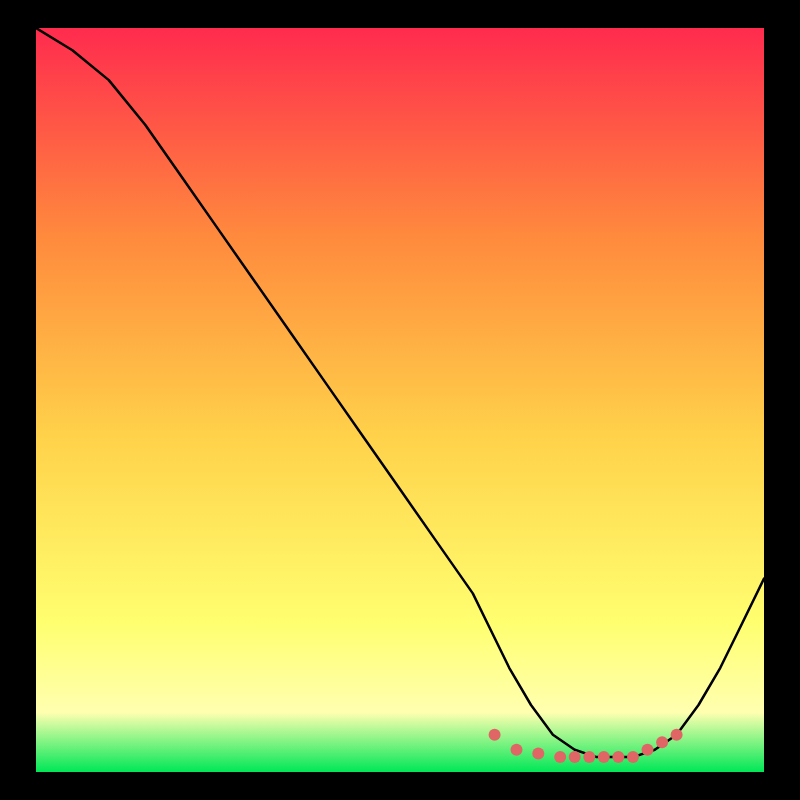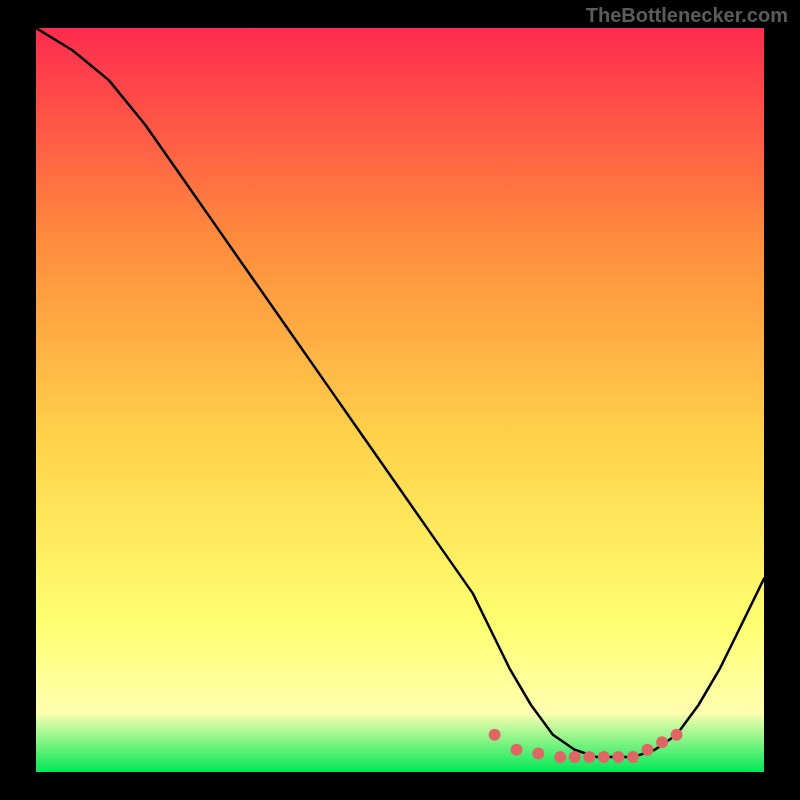--- a/index.html
+++ b/index.html
@@ -32,21 +32,20 @@
     top: 28px;
     width: 728px;
     height: 744px;
   }
   svg { display: block; }
 </style>
 </head>
 <body>
 
 <div class="frame">
-  <div class="watermark">TheBottlenecker.com</div>
   <div class="plot-wrap">
     <svg id="plot-svg" width="728" height="744" viewBox="0 0 728 744" preserveAspectRatio="none">
         <defs>
           <linearGradient id="bg-grad" x1="0" y1="0" x2="0" y2="1">
             <stop offset="0%" stop-color="#ff2b4e"></stop>
             <stop offset="28.000000000000004%" stop-color="#ff8a3d"></stop>
             <stop offset="55.00000000000001%" stop-color="#ffd24a"></stop>
             <stop offset="80%" stop-color="#ffff70"></stop>
             <stop offset="92%" stop-color="#ffffb0"></stop>
             <stop offset="100%" stop-color="#00e756"></stop>

